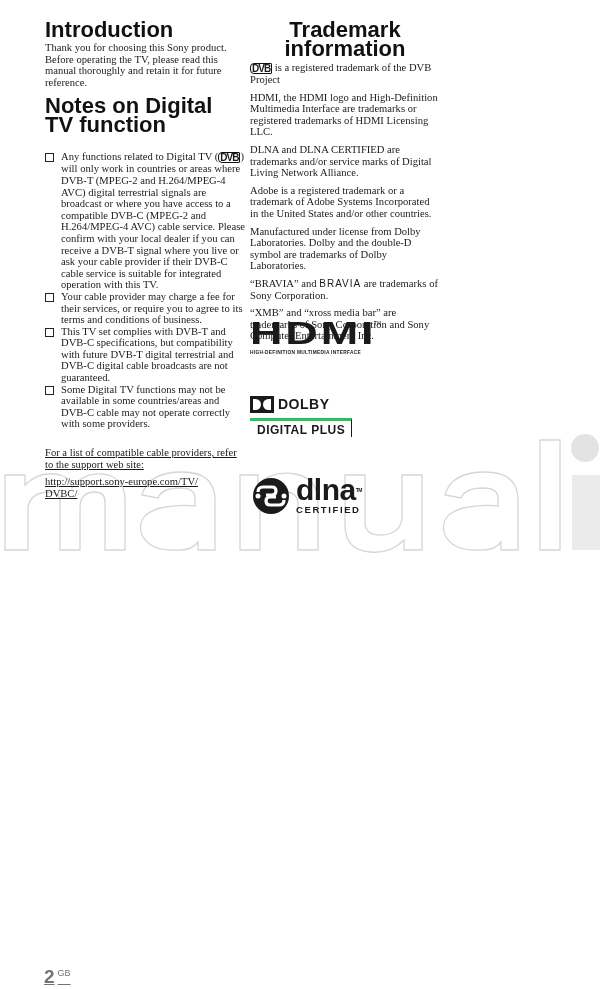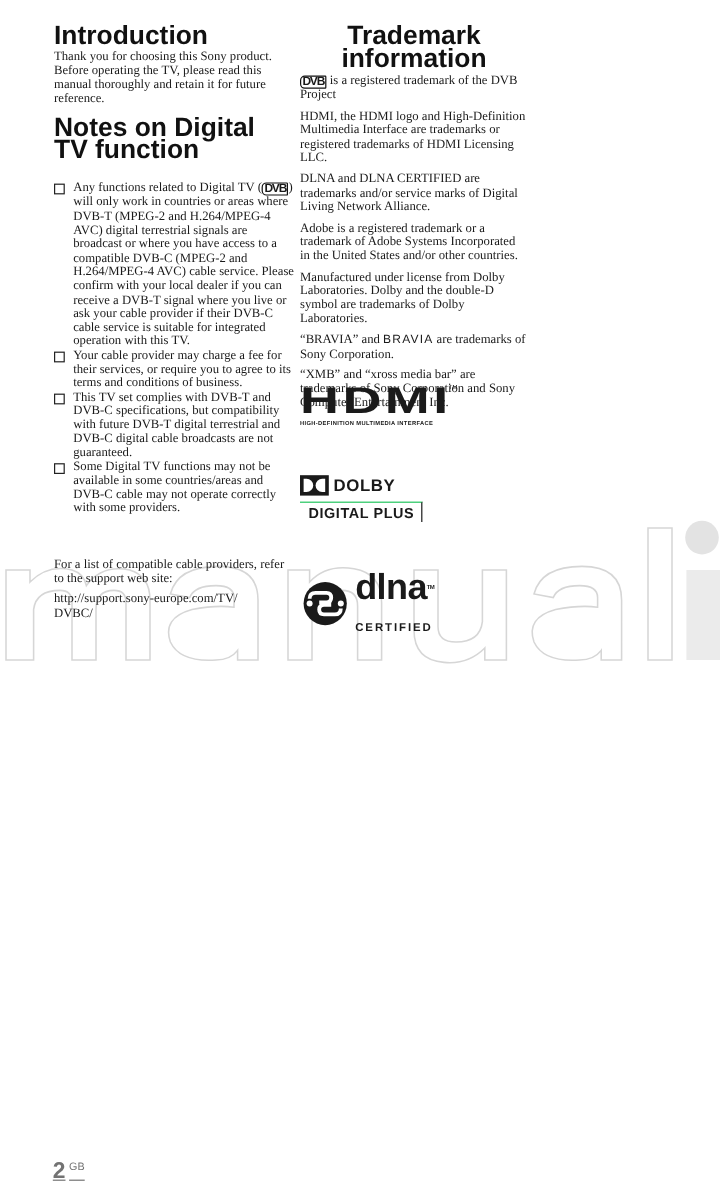--- a/index.html
+++ b/index.html
@@ -8,44 +8,44 @@
   p { margin: 0; font-family: "Liberation Serif", "DejaVu Serif", serif; font-size: 10.6px; line-height: 11.6px; }
   .col-left { position: absolute; left: 45px; top: 20px; width: 200px; }
   .col-right { position: absolute; left: 250px; top: 20px; width: 190px; }
   .intro-title { margin-bottom: 3px; }
   .intro-body { margin-bottom: 8px; }
   .notes-title { margin-bottom: 17px; }
   ul.notes { list-style: none; padding: 0; margin: 0; }
   ul.notes li { position: relative; padding-left: 16px; font-family: "Liberation Serif", "DejaVu Serif", serif; font-size: 10.6px; line-height: 11.6px; margin-bottom: 0px; }
   .checkbox { position: absolute; left: 0; top: 2px; width: 7px; height: 7px; border: 1px solid #222; }
   .dvb-inline { display: inline-block; font-family: "Liberation Sans", sans-serif; font-weight: bold; font-size: 10px; line-height: 9px; border: 1.5px solid #111; border-radius: 4px 1px 1px 4px; padding: 0 1px; letter-spacing: -1px; vertical-align: -1px; }
-  .web-block { margin-top: 35px; }
+  .web-block { margin-top: 17px; text-decoration: underline; }
   .web-block p { margin-bottom: 6px; }
   .tm-title { margin-bottom: 4px; text-align: center; }
   .tm p { margin-bottom: 6px; }
   .bravia-logo { font-family: "Liberation Sans", sans-serif; letter-spacing: 1px; font-size: 10px; }
   .logo { position: absolute; }
   .hdmi { left: 250px; top: 320px; }
   .hdmi-word { font-family: "Liberation Sans", sans-serif; font-weight: 900; font-size: 31px; letter-spacing: 2px; line-height: 28px; color: #1a1a1a; transform: scaleX(1.45); transform-origin: left; display: inline-block; }
   .hdmi-tm { position: absolute; left: 124px; top: 0; font-size: 5px; font-family: "Liberation Sans", sans-serif; }
   .hdmi-sub { font-family: "Liberation Sans", sans-serif; font-weight: bold; font-size: 4.8px; letter-spacing: 0.3px; color: #1a1a1a; margin-top: 2px; }
   .dolby { left: 250px; top: 394px; }
   .dolby-row { display: flex; align-items: center; }
   .dolby-dd { width: 24px; height: 17px; background: #1a1a1a; position: relative; margin-right: 4px; }
   .dolby-dd:before, .dolby-dd:after { content: ""; position: absolute; top: 3px; width: 8px; height: 11px; background: #fff; }
   .dolby-dd:before { left: 3px; border-radius: 0 6px 6px 0; }
   .dolby-dd:after { right: 3px; border-radius: 6px 0 0 6px; }
   .dolby-word { font-family: "Liberation Sans", sans-serif; font-weight: bold; font-size: 14px; line-height: 20px; color: #1a1a1a; letter-spacing: 0.5px; }
-  .dolby-sub { font-family: "Liberation Sans", sans-serif; font-weight: bold; font-size: 12px; color: #1a1a1a; border-top: 1px solid #22c55e; border-right: 1px solid #1a1a1a; padding: 2px 6px 0 7px; margin-top: 4px; display: inline-block; letter-spacing: 0.5px; }
+  .dolby-sub { font-family: "Liberation Sans", sans-serif; font-weight: bold; font-size: 12px; color: #1a1a1a; border-top: 3px solid #22c55e; border-right: 1px solid #1a1a1a; padding: 2px 6px 0 7px; margin-top: 4px; display: inline-block; letter-spacing: 0.5px; }
   .dlna { left: 250px; top: 477px; display: flex; align-items: center; }
   .dlna-mark { width: 42px; height: 38px; }
   .dlna-text { margin-left: 4px; }
   .dlna-word { font-family: "Liberation Sans", sans-serif; font-weight: bold; font-size: 30px; line-height: 26px; color: #1a1a1a; letter-spacing: -0.5px; }
   .dlna-tm { font-size: 5px; vertical-align: top; }
-  .dlna-cert { font-family: "Liberation Sans", sans-serif; font-weight: bold; font-size: 9.5px; letter-spacing: 1.6px; color: #1a1a1a; margin-top: 15px; }
+  .dlna-cert { font-family: "Liberation Sans", sans-serif; font-weight: bold; font-size: 9.5px; letter-spacing: 1.6px; color: #1a1a1a; margin-top: 1px; }
   .watermark { position: absolute; left: 0; top: 430px; width: 600px; height: 130px; pointer-events: none; }
   .page-num { position: absolute; left: 44px; top: 966px; font-family: "Liberation Sans", sans-serif; font-weight: bold; font-size: 19px; color: #737373; text-decoration: underline; }
   .page-suffix { font-family: "Liberation Sans", sans-serif; font-size: 9px; font-weight: normal; vertical-align: 7px; margin-left: 3px; }
 </style>
 </head>
 <body>
 
 <svg class="watermark" viewBox="0 0 600 130" xmlns="http://www.w3.org/2000/svg">
   <g fill="none" stroke="#d6d6d6" stroke-width="1.3">
 

